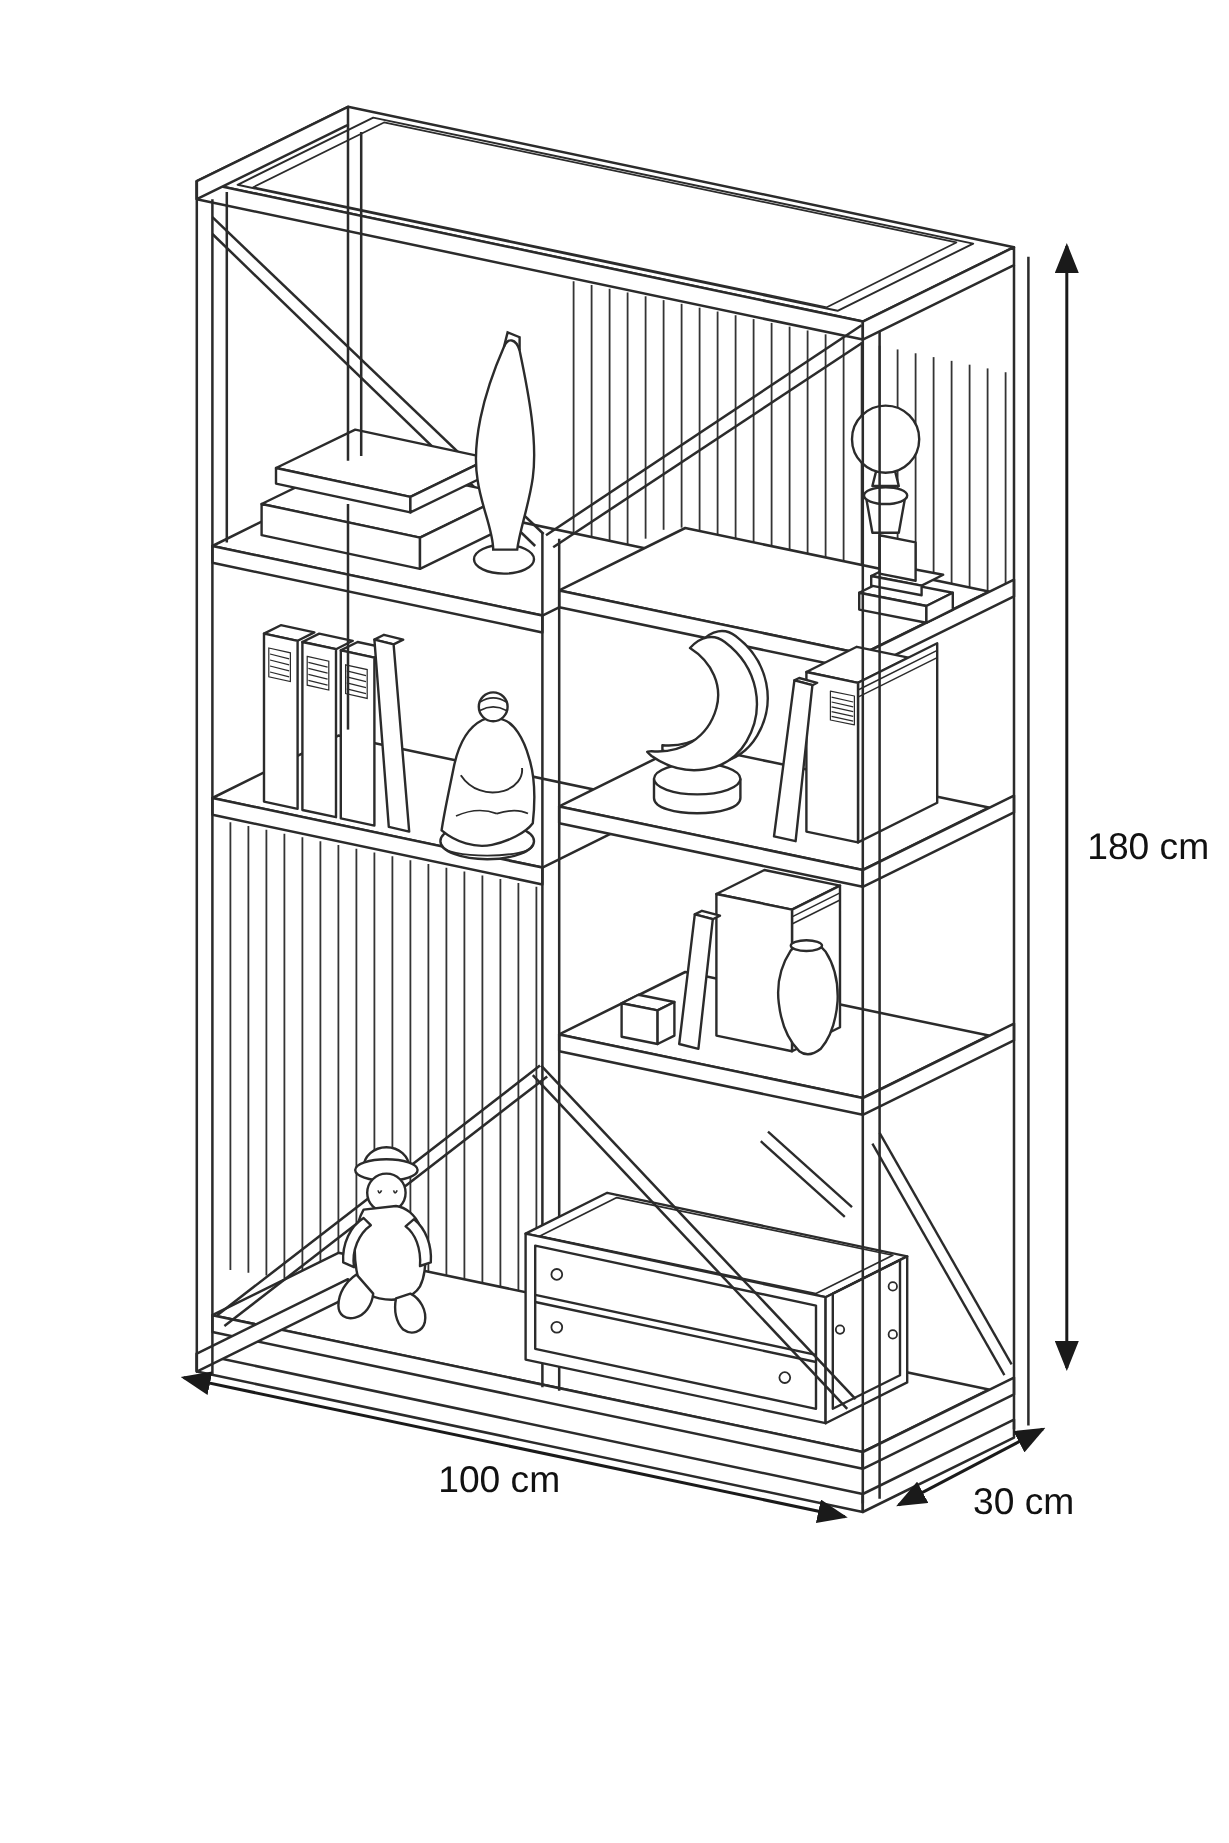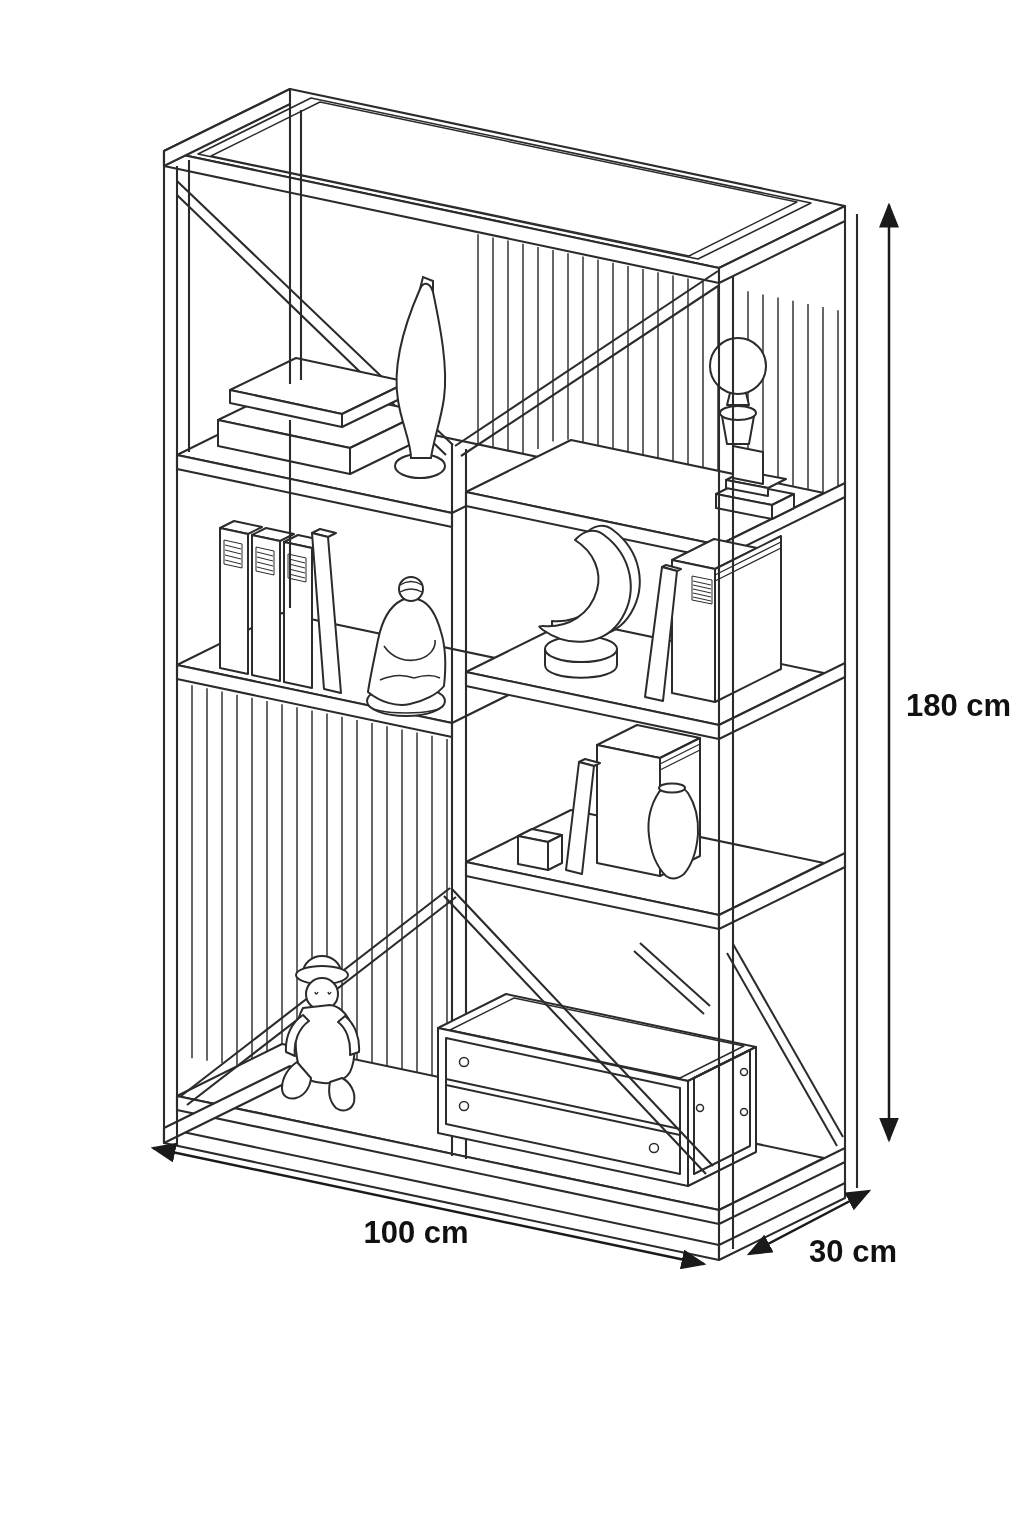--- a/index.html
+++ b/index.html
@@ -1,17 +1,17 @@
 <!DOCTYPE html>
 <html><head>
 <meta charset="utf-8">
 <style>
   html,body{margin:0;padding:0;background:#ffffff;}
   .stage{position:relative;width:1024px;height:1536px;background:#ffffff;overflow:hidden;margin:0 auto;
-         font-family:"Liberation Sans", sans-serif;font-weight:bold;}
+         font-family:"Liberation Sans", sans-serif;}
   svg{position:absolute;left:0;top:0;}
   .dim-label{font-family:"Liberation Sans", sans-serif;font-size:31px;fill:#111111;}
 </style>
 </head>
 <body>
 
 <div class="stage">
 <svg width="1024" height="1536" viewBox="0 0 1024 1536">
   <defs>
     <marker id="ah" viewBox="0 0 10 8" refX="9" refY="4" markerWidth="10" markerHeight="8" orient="auto-start-reverse">

